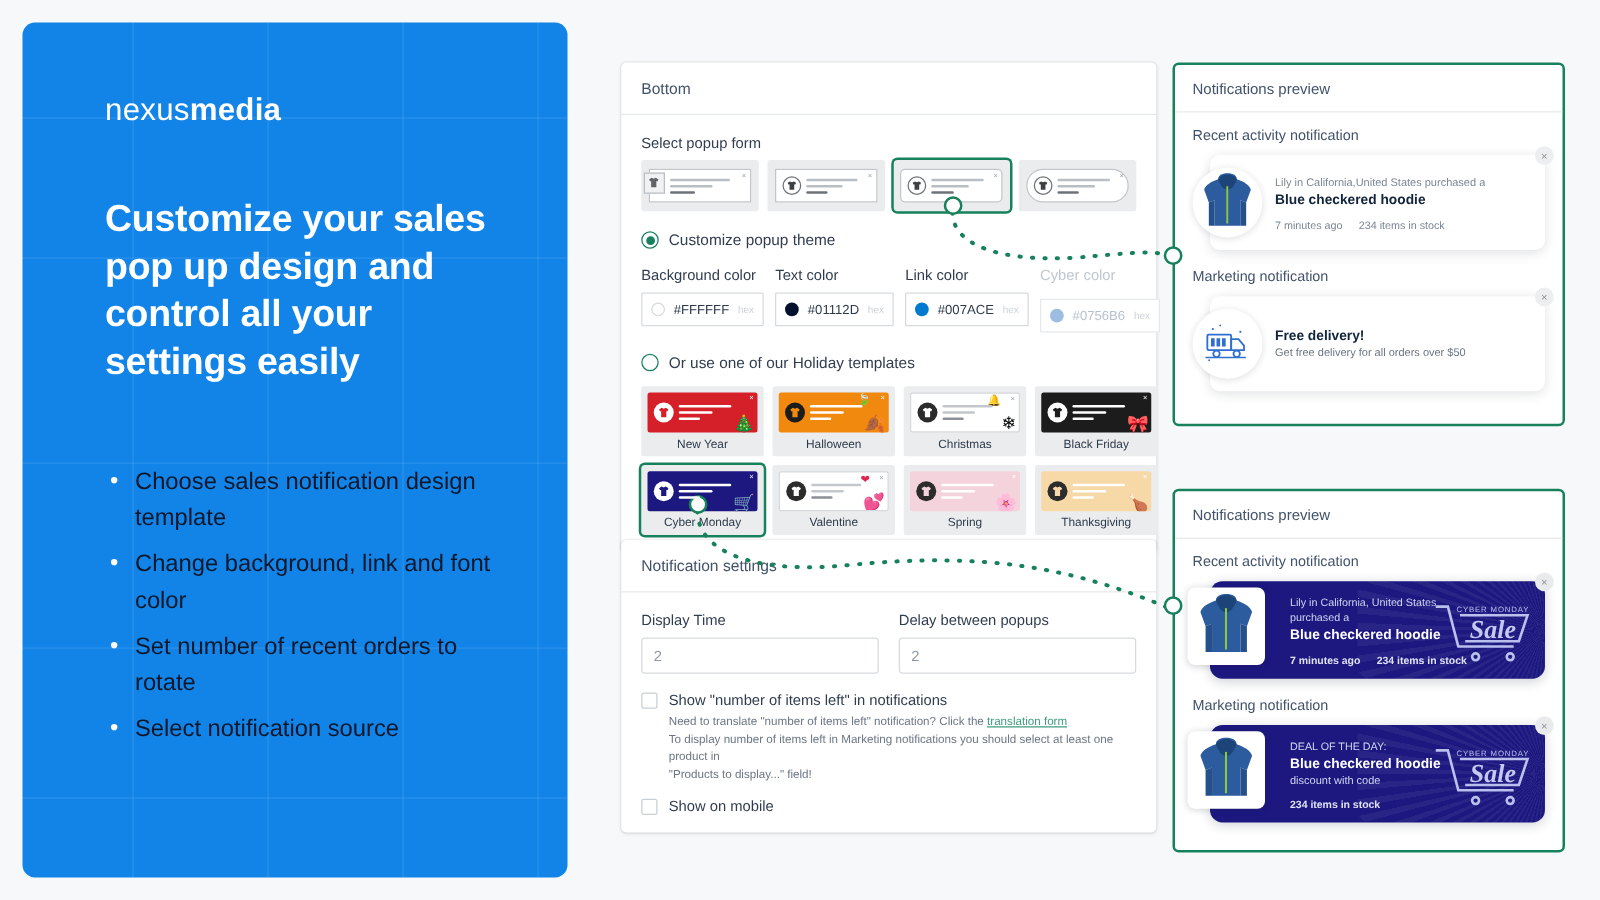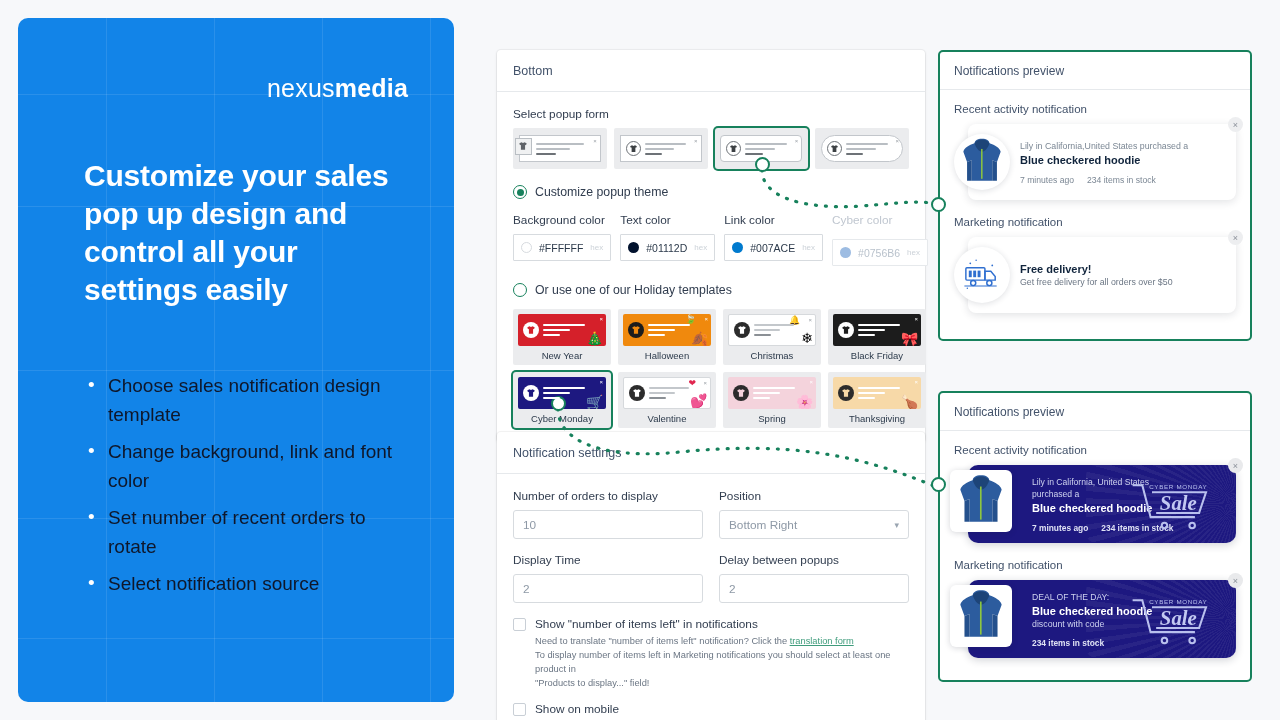--- a/index.html
+++ b/index.html
@@ -21,21 +21,21 @@
   }
   .hero-grid { position: absolute; inset: 0; pointer-events: none; }
   .hero-grid i {
     position: absolute; background: rgba(255,255,255,0.10);
   }
   .hero-grid i.v { top: 0; bottom: 0; width: 1px; }
   .hero-grid i.h { left: 0; right: 0; height: 1px; }
   .hero-inner { position: relative; padding: 56px 46px 0 66px; }
   .logo {
     font-size: 25px; color: #ffffff; letter-spacing: 0.2px;
-    font-weight: 300; white-space: nowrap; text-align: right;
+    font-weight: 300; white-space: nowrap;
   }
   .logo b { font-weight: 700; }
   .hero-title {
     margin-top: 54px;
     font-size: 30px; line-height: 38px; font-weight: 700; color: #fff;
     letter-spacing: -0.2px; max-width: 340px;
   }
   .hero-list { margin-top: 62px; list-style: none; }
   .hero-list li {
     position: relative; padding-left: 24px;
@@ -224,21 +224,21 @@
     margin: 5px 0 5px -18px; flex: none;
     box-shadow: 0 1px 6px rgba(20,30,50,0.18);
     display: flex; align-items: center; justify-content: center; overflow: hidden;
   }
   .notif.dark .n-body { padding: 11px 0 10px 10px; position: relative; z-index: 2; }
   .notif.dark .n-line1 { color: #cfd3ef; font-size: 8.6px; }
   .notif.dark .n-title { color: #ffffff; }
   .notif.dark .n-sub { color: #cfd3ef; }
   .notif.dark .n-meta span { color: #dfe2f4; font-weight: 700; font-size: 8.4px; }
   .cm-badge {
-    position: absolute; right: 24px; top: 50%; transform: translateY(-50%);
+    position: absolute; right: 8px; top: 50%; transform: translateY(-50%);
     width: 84px; height: 54px; z-index: 2; pointer-events: none;
   }
   .cm-ray {
     position: absolute; right: 0; top: 0; bottom: 0; width: 150px;
     background:
       repeating-conic-gradient(from 200deg at 100% 50%,
         rgba(255,255,255,0.05) 0deg 2.2deg, rgba(255,255,255,0) 2.2deg 5deg);
     border-radius: 10px; z-index: 1;
   }
 
@@ -538,33 +538,20 @@
         </div>
       </div>
     </div>
   </div>
 
   <div class="panel" id="settings-panel">
     <div class="panel-head">Notification settings</div>
     <div class="panel-body">
       <div class="two-col">
         <div class="col">
-          <span class="field-label">Number of orders to display</span>
-          <div class="text-input">10</div>
-        </div>
-        <div class="col">
-          <span class="field-label">Position</span>
-          <div class="select-input">
-            <span>Bottom Right</span>
-            <span class="chev">▾</span>
-          </div>
-        </div>
-      </div>
-      <div class="two-col">
-        <div class="col">
           <span class="field-label">Display Time</span>
           <div class="text-input">2</div>
         </div>
         <div class="col">
           <span class="field-label">Delay between popups</span>
           <div class="text-input">2</div>
         </div>
       </div>
 
       <div class="cb-row">

